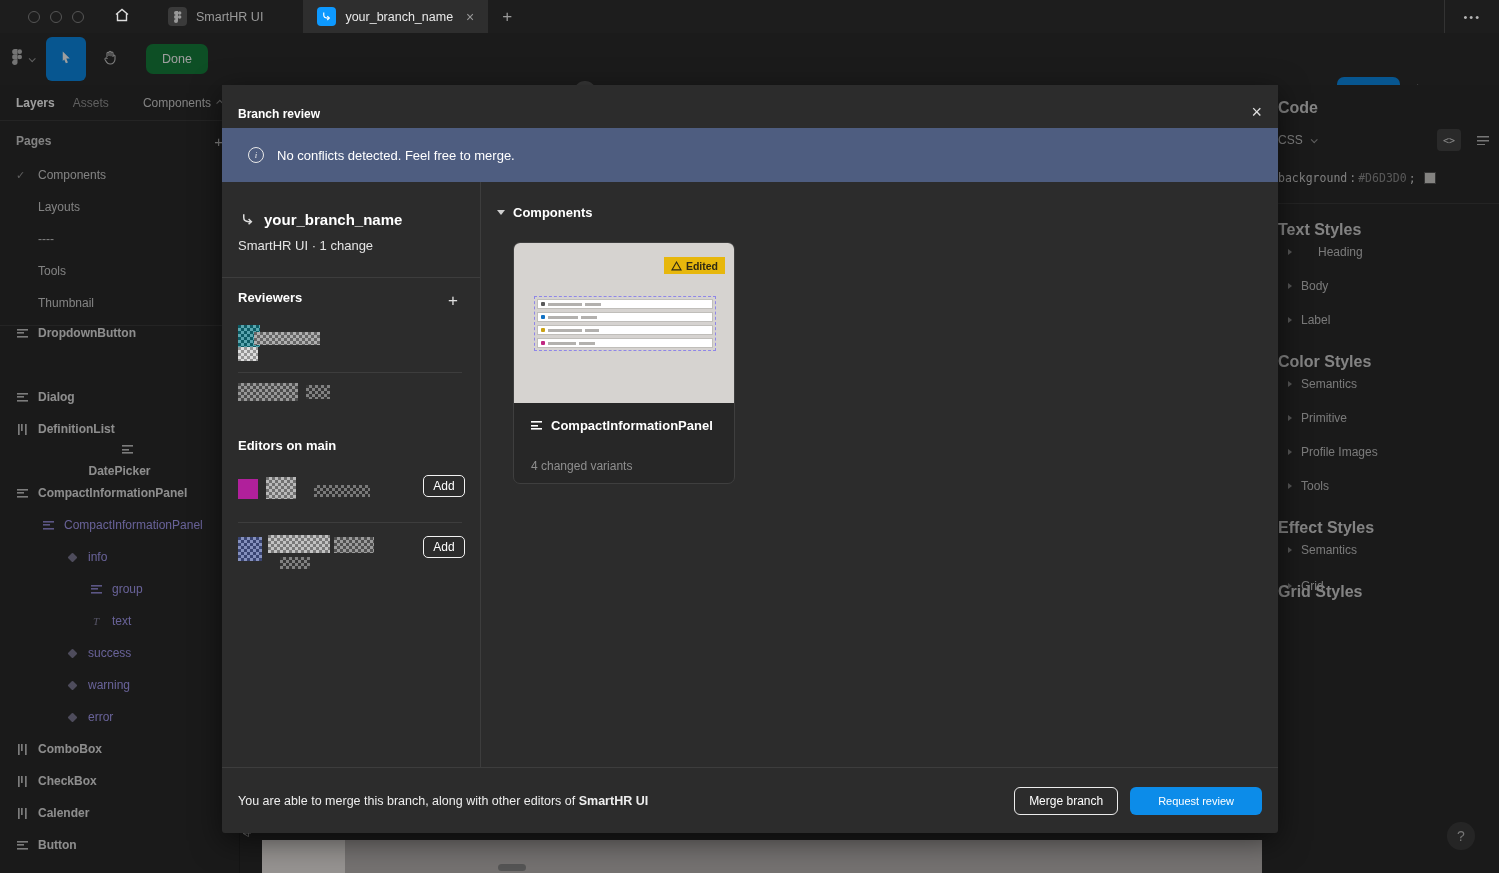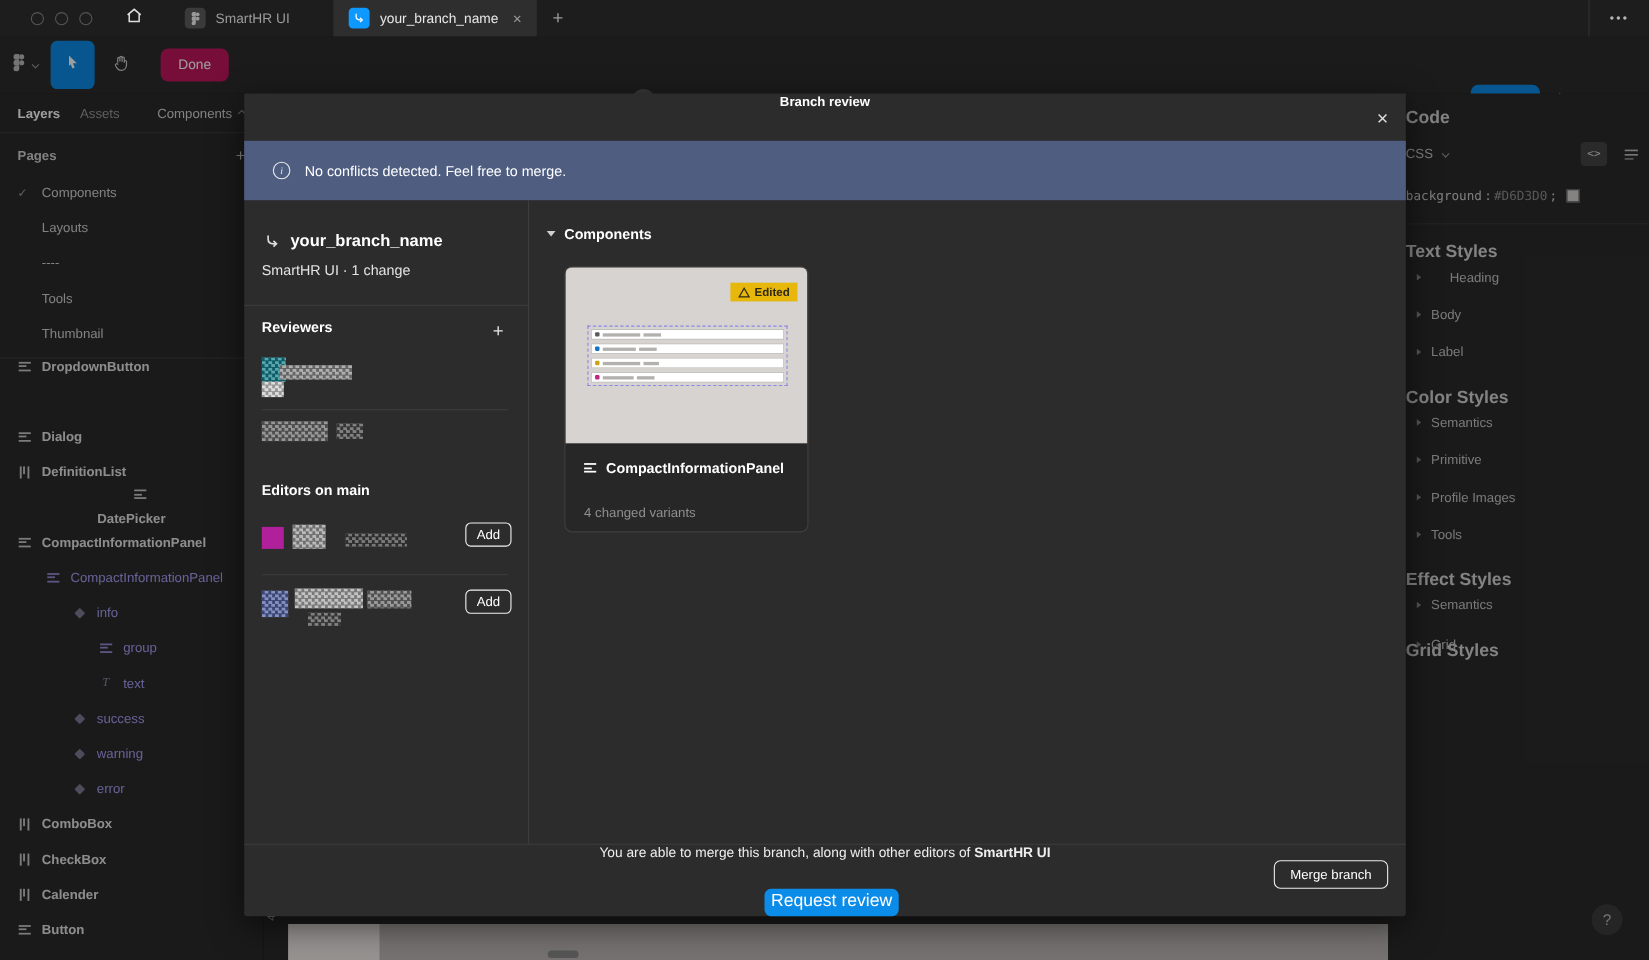--- a/index.html
+++ b/index.html
@@ -26,21 +26,21 @@
   .tab-right { margin-left:auto; display:flex; align-items:center; height:100%; }
   .tab-divider { width:1px; height:33px; background:#333; }
   .more-dots { color:#b5b5b5; font-size:11px; letter-spacing:2px; padding:0 18px; }
 
   
   .toolbar { position:absolute; left:0; top:33px; width:1499px; height:52px; background:#2c2c2c; display:flex; align-items:center; z-index:1; }
   .tool-left { display:flex; align-items:center; height:100%; }
   .figmenu { display:flex; align-items:center; gap:6px; padding:0 10px 0 12px; }
   .toolbtn { width:40px; height:44px; display:flex; align-items:center; justify-content:center; border-radius:6px; margin:0 2px; }
   .toolbtn.sel { background:#0c8ce9; }
-  .done-btn { margin-left:14px; background:#be185d; color:#fff; font-size:12.5px; padding:8px 16px; border-radius:7px; border:none; font-family:inherit; }
+  .done-btn { margin-left:14px; background:#15803d; color:#fff; font-size:12.5px; padding:8px 16px; border-radius:7px; border:none; font-family:inherit; }
   .crumbs { position:absolute; left:0; right:0; top:33px; height:52px; display:flex; align-items:center; justify-content:center; gap:8px; pointer-events:none; }
   .avatar-s { width:22px; height:22px; border-radius:50%; background:#5a5a5a; color:#ddd; font-size:11px; display:flex; align-items:center; justify-content:center; }
   .crumb-dim { color:#9a9a9a; font-size:13px; }
   .crumb-sep { color:#777; font-size:13px; }
   .crumb-lit { color:#fff; font-size:13px; }
   .tool-right { position:absolute; right:0; top:33px; height:52px; display:flex; align-items:center; gap:14px; padding-right:16px; }
   .share-btn { background:#0c8ce9; color:#fff; font-size:12.5px; padding:8px 15px; border-radius:7px; border:none; font-family:inherit; }
   .zoom-ctl { display:flex; align-items:center; gap:6px; color:#ccc; font-size:12px; }
 
   .chv { display:inline-block; width:5px; height:5px; border-right:1.3px solid #9a9a9a; border-bottom:1.3px solid #9a9a9a; }
@@ -96,21 +96,21 @@
   
   .canvas { position:absolute; left:240px; top:85px; width:1022px; height:788px; background:#2a2a2a; z-index:0; }
   .cv-frame { position:absolute; left:22px; top:755px; width:1000px; height:33px; background:#bdb9b6; }
   .cv-sub { position:absolute; left:22px; top:755px; width:83px; height:33px; background:#f2eeea; }
   .cv-ruler { position:absolute; left:2px; top:752px; color:#b5b5b5; font-size:10px; transform:rotate(-90deg); transform-origin:top left; }
   .cv-scroll { position:absolute; left:258px; top:779px; width:28px; height:7px; background:#8a8a8a; border-radius:4px; }
 
   
   .overlay { position:absolute; left:0; top:33px; width:1499px; height:840px; background:rgba(0,0,0,.38); z-index:5; }
   .modal { position:absolute; left:222px; top:85px; width:1056px; height:748px; background:#2c2c2c; z-index:10; box-shadow:0 8px 30px rgba(0,0,0,.55); border-radius:0 0 3px 3px; }
-  .m-head { position:absolute; top:0; left:0; right:0; height:36px; display:flex; align-items:center; padding:0 16px;flex-direction:column; }
+  .m-head { position:absolute; top:0; left:0; right:0; height:36px; display:flex; align-items:flex-end; padding:0 16px; }
   .m-title { font-size:12px; font-weight:bold; color:#fff; }
   .m-close { margin-left:auto; color:#ddd; font-size:18px; line-height:1; }
   .m-banner { position:absolute; top:43px; left:0; width:1056px; height:54px; background:#4e5d80; display:flex; align-items:center; }
   .info-ic { width:16px; height:16px; border:1.2px solid #e9e9e9; border-radius:50%; color:#e9e9e9; font-size:9px; font-family:"Liberation Serif", serif; font-style:italic; display:flex; align-items:center; justify-content:center; margin-left:26px; }
   .m-banner-text { color:#fff; font-size:13px; margin-left:13px; }
   .m-vdiv { position:absolute; left:258px; top:97px; width:1px; height:585px; background:#3d3d3d; }
   .m-hdiv { position:absolute; height:1px; background:#3d3d3d; }
   .branch-row { position:absolute; left:18px; top:126px; display:flex; align-items:center; gap:9px; color:#fff; }
   .branch-name { font-size:15px; font-weight:bold; }
   .branch-meta { position:absolute; left:16px; top:153px; font-size:13px; color:#e4e4e4; }
@@ -122,25 +122,25 @@
   .tri-d { width:0; height:0; border-top:5px solid #cfcfcf; border-left:4px solid transparent; border-right:4px solid transparent; }
   .card { position:absolute; left:291px; top:157px; width:222px; height:242px; border:1px solid #3f3f3f; border-radius:7px; background:#272727; overflow:hidden; }
   .card-thumb { position:absolute; top:0; left:0; right:0; height:160px; background:#d6d3d0;padding-left:29px; }
   .badge { position:absolute; right:9px; top:14px; height:17px; background:#e7b70c; color:#2f2a14; font-size:10.5px; font-weight:bold; display:flex; align-items:center; gap:4px; padding:0 7px; }
   .vstack { position:absolute; left:23px; top:56px; width:176px; outline:1px dashed #8f86e8; outline-offset:2px; display:flex; flex-direction:column; gap:3px; }
   .vrow { height:10px; background:#fff; border:1px solid #c0beba; display:flex; align-items:center; gap:3px; padding:0 3px; }
   .vdot { width:4px; height:4px; border-radius:1px; }
   .vtxt { height:3px; background:#b3b1ae; }
   .card-name { position:absolute; left:17px; top:175px; display:flex; align-items:center; gap:9px; color:#fff; font-size:13px; font-weight:bold; }
   .card-meta { position:absolute; left:17px; top:216px; color:#8f8f8f; font-size:12px; }
-  .m-footer { position:absolute; left:0; top:682px; width:1056px; height:66px; border-top:1px solid #3d3d3d; display:flex; align-items:center; padding:0 16px;flex-direction:column; }
+  .m-footer { position:absolute; left:0; top:682px; width:1056px; height:66px; border-top:1px solid #3d3d3d; display:flex; align-items:center; padding:0 16px; }
   .foot-text { font-size:12.5px; color:#eee; }
   .foot-text b { font-weight:bold; }
   .merge-btn { margin-left:auto; height:28px; padding:0 14px; border:1px solid #ececec; border-radius:6px; background:transparent; color:#fff; font-size:12px; font-family:inherit; }
-  .request-btn { margin-left:12px; height:28px; padding:0 6px; border:none; border-radius:6px; background:#0c8ce9; color:#fff; font-size:16px; font-family:inherit; }
+  .request-btn { margin-left:12px; height:28px; padding:0 28px; border:none; border-radius:6px; background:#0c8ce9; color:#fff; font-size:11px; font-family:inherit; }
 </style>
 </head>
 <body>
 
 <div class="app">
 
   <div class="tabbar">
     <div class="tl-group">
       <span class="tl"></span>
       <span class="tl"></span>

